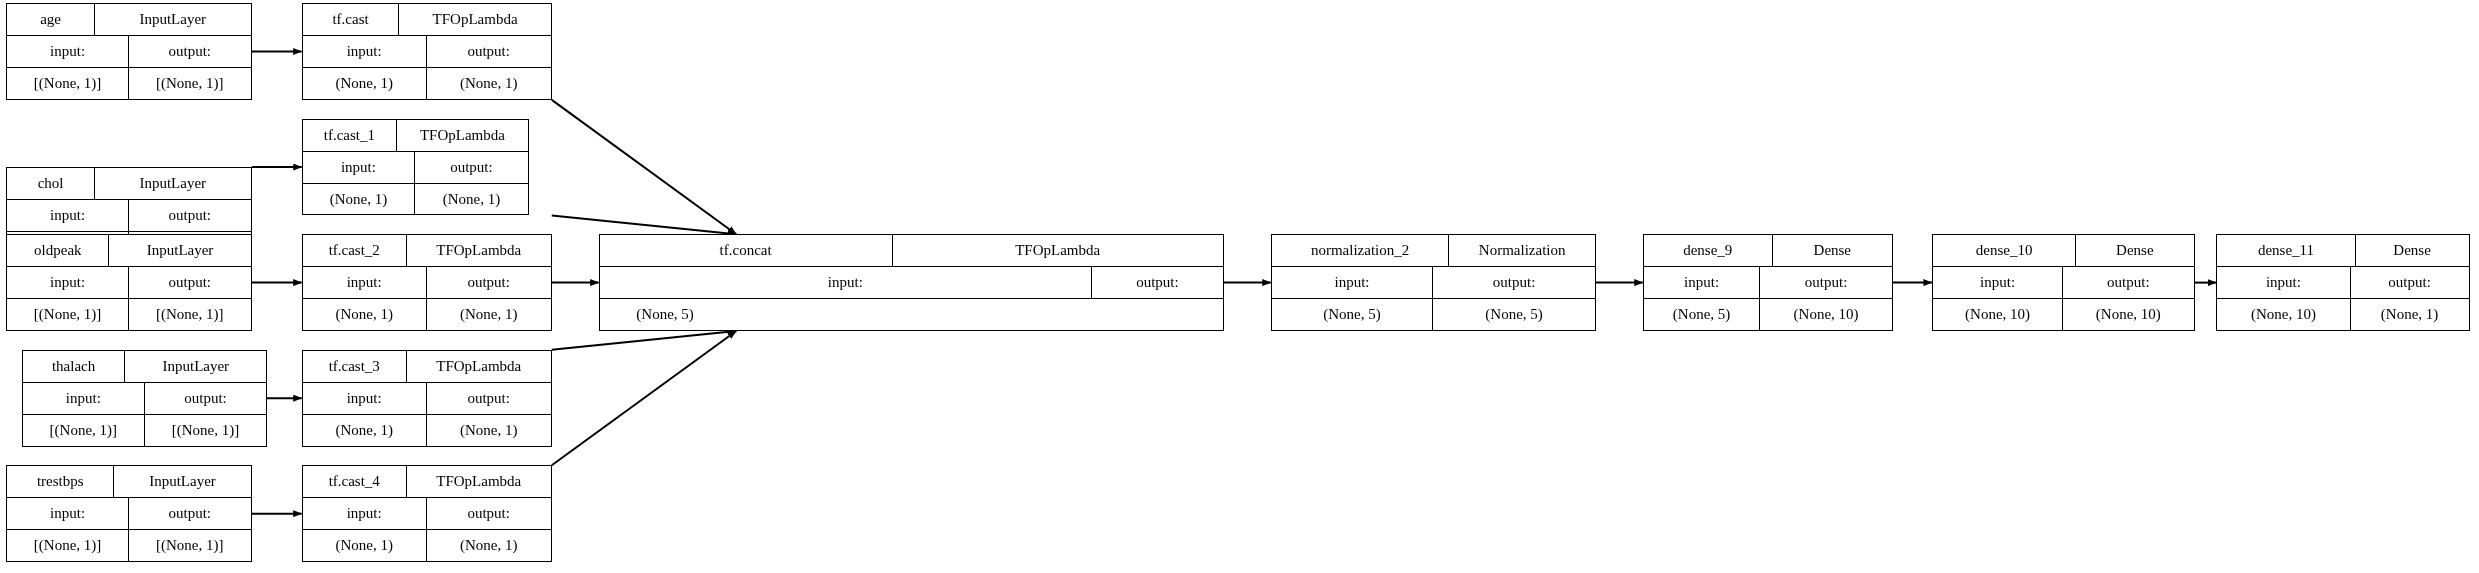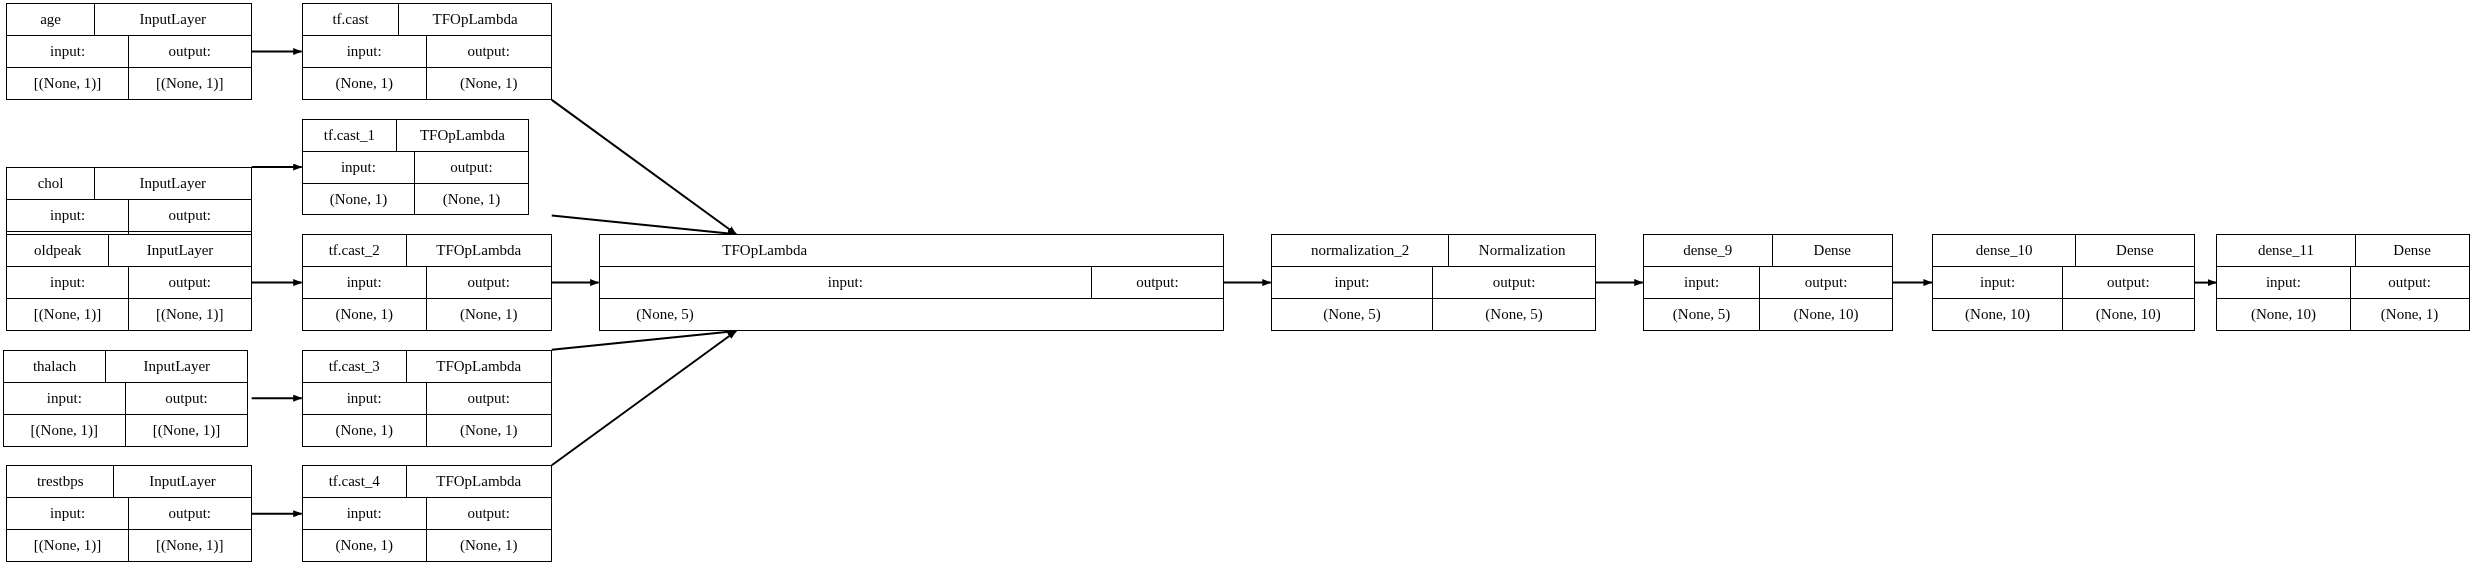--- a/index.html
+++ b/index.html
@@ -162,21 +162,21 @@
         </div>
         <div class="node-row row-labels">
           <div class="cell cell-divider" style="flex: 0 0 50%;">input:</div>
           <div class="cell" style="flex: 0 0 50%;">output:</div>
         </div>
         <div class="node-row row-shapes">
           <div class="cell cell-divider" style="flex: 0 0 50%;">(None, 1)</div>
           <div class="cell" style="flex: 0 0 50%;">(None, 1)</div>
         </div>
       </div>
-      <div class="node" style="left: 3px; top: 349.733px; width: 245.399px; height: 96.8011px;">
+      <div class="node" style="left: 22px; top: 349.733px; width: 245.399px; height: 96.8011px;">
         <div class="node-row row-title">
           <div class="cell cell-divider" style="flex: 0 0 42%;">thalach</div>
           <div class="cell" style="flex: 0 0 58%;">InputLayer</div>
         </div>
         <div class="node-row row-labels">
           <div class="cell cell-divider" style="flex: 0 0 50%;">input:</div>
           <div class="cell" style="flex: 0 0 50%;">output:</div>
         </div>
         <div class="node-row row-shapes">
           <div class="cell cell-divider" style="flex: 0 0 50%;">[(None, 1)]</div>
@@ -220,20 +220,21 @@
           <div class="cell cell-divider" style="flex: 0 0 50%;">input:</div>
           <div class="cell" style="flex: 0 0 50%;">output:</div>
         </div>
         <div class="node-row row-shapes">
           <div class="cell cell-divider" style="flex: 0 0 50%;">(None, 1)</div>
           <div class="cell" style="flex: 0 0 50%;">(None, 1)</div>
         </div>
       </div>
       <div class="node" style="left: 598.649px; top: 234.196px; width: 625.221px; height: 96.8011px;">
         <div class="node-row row-title">
+          <div class="cell cell-divider" style="flex: 0 0 47%;">tf.concat</div>
           <div class="cell" style="flex: 0 0 53%;">TFOpLambda</div>
         </div>
         <div class="node-row row-labels">
           <div class="cell cell-divider" style="flex: 0 0 79%;">input:</div>
           <div class="cell" style="flex: 0 0 21%;">output:</div>
         </div>
         <div class="node-row row-shapes">
           <div class="cell" style="flex: 0 0 21%;">(None, 5)</div>
         </div>
       </div>

